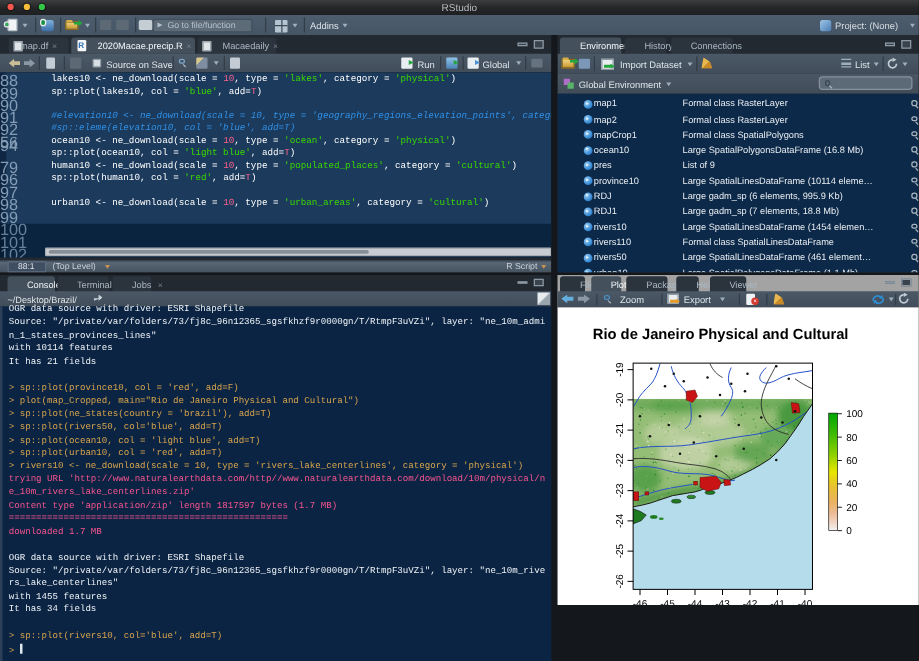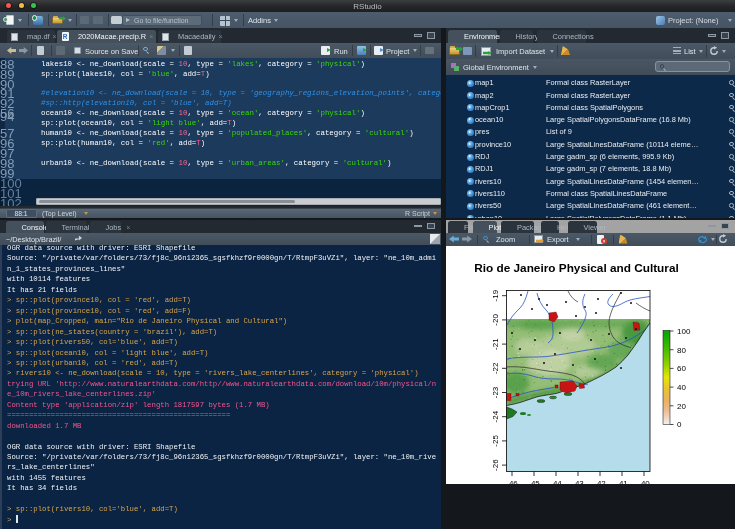--- a/index.html
+++ b/index.html
@@ -73,21 +73,21 @@
   <div class="car a" style="left:274px;top:6.5px"></div>
   <div class="a" style="left:656px;top:3.5px;width:9px;height:9px;background:linear-gradient(135deg,#9ec7e8,#4a7cb5);border-radius:2px"></div>
   <div class="lbl a" style="left:668px;top:4px;color:#d7dde2">Project: (None)</div>
   <div class="car a" style="left:728px;top:6.5px"></div>
 </div>
 
 <div class="a" style="left:0;top:28px;width:441px;height:189.5px;background:#222930;overflow:hidden">
 
   <div class="tab" style="left:7px;width:48px">
     <span class="a" style="left:4px;top:3px;width:7px;height:8px;background:#dfe5e9;border:1px solid #9aa5ad"></span>
-    <span style="margin-left:14px">map.df</span><span class="x">×</span>
+    <span style="margin-left:3px">map.df</span><span class="x">×</span>
   </div>
   <div class="tab act" style="left:57px;width:99px">
     <span class="a" style="left:4.5px;top:2.5px;width:7px;height:9px;background:#f5f7f8;border-radius:1px"></span>
     <span class="a" style="left:4.5px;top:2.5px;width:7px;height:9px;font-size:6.5px;font-weight:bold;color:#2f6fb5;text-align:center;line-height:9px">R</span>
     <span style="margin-left:15px">2020Macae.precip.R</span><span class="x">×</span>
   </div>
   <div class="tab" style="left:158px;width:63px">
     <span class="a" style="left:4px;top:3px;width:7px;height:8px;background:#dfe5e9;border:1px solid #9aa5ad"></span>
     <span style="margin-left:14px">Macaedaily</span><span class="x">×</span>
   </div>
@@ -112,43 +112,43 @@
 
     <div class="a" style="left:321px;top:3px;width:9px;height:9px;background:#e8eef2;border-radius:1px"></div>
     <div class="a" style="left:327px;top:5px;width:0;height:0;border-top:2.8px solid transparent;border-bottom:2.8px solid transparent;border-left:4.5px solid #25a53e"></div>
     <div class="lbl a" style="left:334px;top:3.5px">Run</div>
     <div class="sep" style="left:352px"></div>
     <div class="a" style="left:357px;top:3px;width:9px;height:9px;background:linear-gradient(#8fc3e8,#4a83b8);border-radius:1px"></div>
     <div class="a" style="left:363px;top:5px;width:0;height:0;border-top:2.8px solid transparent;border-bottom:2.8px solid transparent;border-left:4.5px solid #25a53e"></div>
     <div class="sep" style="left:370px"></div>
     <div class="a" style="left:374px;top:3px;width:9px;height:9px;background:#e8eef2;border-radius:1px"></div>
     <div class="a" style="left:380px;top:5px;width:0;height:0;border-top:2.8px solid transparent;border-bottom:2.8px solid transparent;border-left:4.5px solid #4a90d9"></div>
-    <div class="lbl a" style="left:386px;top:3.5px">Project</div>
+    <div class="lbl a" style="left:386px;top:3.5px">Global</div>
     <div class="car a" style="left:413px;top:6px"></div>
     <div class="sep" style="left:420px"></div>
     <div class="a" style="left:425px;top:4px;width:9px;height:7px;background:#66727e;border-radius:1px"></div>
   </div>
 
   <div class="a" style="left:0;top:30px;width:441px;height:147.5px;background:#0a2440;overflow:hidden">
     <div class="a" style="left:0;top:0;width:441px;height:120.8px;background:#1b3a5c"></div>
     <div class="a" style="left:0;top:0;width:4.5px;height:147.5px;background:rgba(2,18,38,0.45)"></div>
     <div class="ln" style="top:1.65px">88</div>
       <div class="cl" style="top:1.65px">lakes10 &lt;- ne_download(scale = <span class="pk">10</span>, type = <span class="st">'lakes'</span>, category = <span class="st">'physical'</span>)</div>
     <div class="ln" style="top:11.58px">89</div>
       <div class="cl" style="top:11.58px">sp::plot(lakes10, col = <span class="st">'blue'</span>, add=<span class="pk">T</span>)</div>
     <div class="ln" style="top:21.51px">90</div>
     <div class="ln" style="top:31.44px">91</div>
       <div class="cl" style="top:31.44px"><span class="cm">#elevation10 &lt;- ne_download(scale = 10, type = 'geography_regions_elevation_points', catego</span></div>
     <div class="ln" style="top:41.37px">92</div>
-      <div class="cl" style="top:41.37px"><span class="cm">#sp::http(elevation10, col = 'blue', add=T)</span></div>
+      <div class="cl" style="top:41.37px"><span class="cm">#sp::eleme(elevation10, col = 'blue', add=T)</span></div>
     <div class="ln" style="top:51.3px">56</div>
       <div class="cl" style="top:51.3px">ocean10 &lt;- ne_download(scale = <span class="pk">10</span>, type = <span class="st">'ocean'</span>, category = <span class="st">'physical'</span>)</div>
     <div class="ln" style="top:54px">94</div>
       <div class="cl" style="top:61.23px">sp::plot(ocean10, col = <span class="st">'light blue'</span>, add=<span class="pk">T</span>)</div>
-    <div class="ln" style="top:71.16px">57</div>
+    <div class="ln" style="top:71.16px">79</div>
       <div class="cl" style="top:71.16px">human10 &lt;- ne_download(scale = <span class="pk">10</span>, type = <span class="st">'populated_places'</span>, category = <span class="st">'cultural'</span>)</div>
     <div class="ln" style="top:81.1px">96</div>
       <div class="cl" style="top:81.1px">sp::plot(human10, col = <span class="st">'red'</span>, add=<span class="pk">T</span>)</div>
     <div class="ln" style="top:91.03px">97</div>
     <div class="ln" style="top:100.96px">98</div>
       <div class="cl" style="top:100.96px">urban10 &lt;- ne_download(scale = <span class="pk">10</span>, type = <span class="st">'urban_areas'</span>, category = <span class="st">'cultural'</span>)</div>
     <div class="ln" style="top:110.89px">99</div>
     <div class="ln" style="top:120.82px;color:#67809c">100</div>
     <div class="ln" style="top:130.75px;color:#67809c">101</div>
     <div class="ln" style="top:140.68px;color:#67809c">102</div>
@@ -179,21 +179,20 @@
     <div class="a" style="left:6px;top:1px;font-size:7.3px;color:#dfe6ea;line-height:11px">~/Desktop/Brazil/</div>
     <div class="a" style="left:75px;top:3px;width:7px;height:5px;background:#c9d2d9;clip-path:polygon(0 60%,55% 60%,55% 0,100% 50%,55% 100%,55% 75%,0 100%)"></div>
     <div class="a" style="right:1px;top:1px;width:10px;height:10px;background:linear-gradient(135deg,#e8ecef 45%,#9aa5ae 55%)"></div>
   </div>
   <div class="a" style="left:0;top:25.5px;width:2px;height:284px;background:#2c3e58"></div>
   <div class="cs" style="top:23.5px">OGR data source with driver: ESRI Shapefile</div>
   <div class="cs" style="top:33.95px">Source: "/private/var/folders/73/fj8c_96n12365_sgsfkhzf9r0000gn/T/RtmpF3uVZi", layer: "ne_10m_admi</div>
   <div class="cs" style="top:44.4px">n_1_states_provinces_lines"</div>
   <div class="cs" style="top:54.85px">with 10114 features</div>
   <div class="cs" style="top:65.3px">It has 21 fields</div>
-  <div class="cs cmd" style="top:75.75px">&gt; sp::plot(province10, col = 'red', add=T)</div>
   <div class="cs cmd" style="top:86.2px">&gt; sp::plot(province10, col = 'red', add=F)</div>
   <div class="cs cmd" style="top:96.65px">&gt; plot(map_Cropped, main="Rio de Janeiro Physical and Cultural")</div>
   <div class="cs cmd" style="top:107.1px">&gt; sp::plot(ne_states(country = 'brazil'), add=T)</div>
   <div class="cs cmd" style="top:117.55px">&gt; sp::plot(rivers50, col='blue', add=T)</div>
   <div class="cs cmd" style="top:128px">&gt; sp::plot(ocean10, col = 'light blue', add=T)</div>
   <div class="cs cmd" style="top:138.45px">&gt; sp::plot(urban10, col = 'red', add=T)</div>
   <div class="cs cmd" style="top:148.9px">&gt; rivers10 &lt;- ne_download(scale = 10, type = 'rivers_lake_centerlines', category = 'physical')</div>
   <div class="cs pnk" style="top:159.35px">trying URL 'http://www.naturalearthdata.com/http//www.naturalearthdata.com/download/10m/physical/n</div>
   <div class="cs pnk" style="top:169.8px">e_10m_rivers_lake_centerlines.zip'</div>
   <div class="cs pnk" style="top:180.25px">Content type 'application/zip' length 1817597 bytes (1.7 MB)</div>

